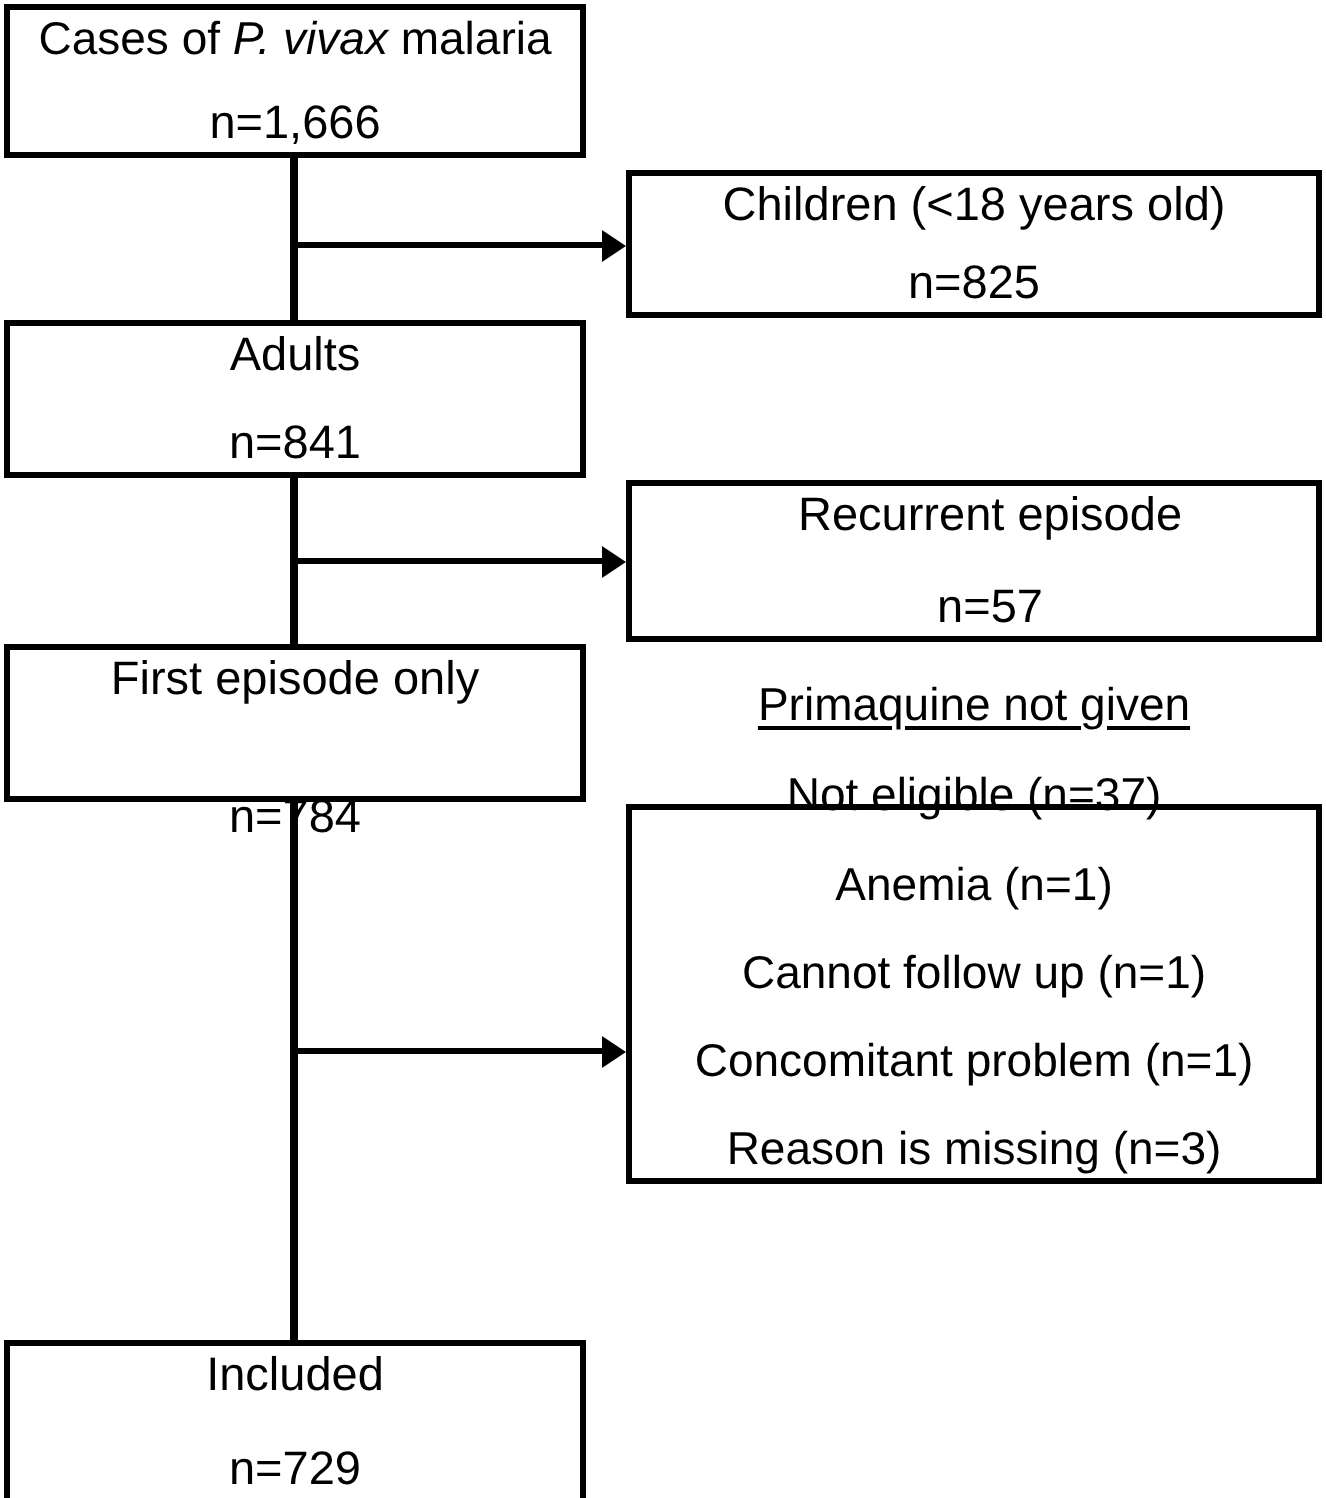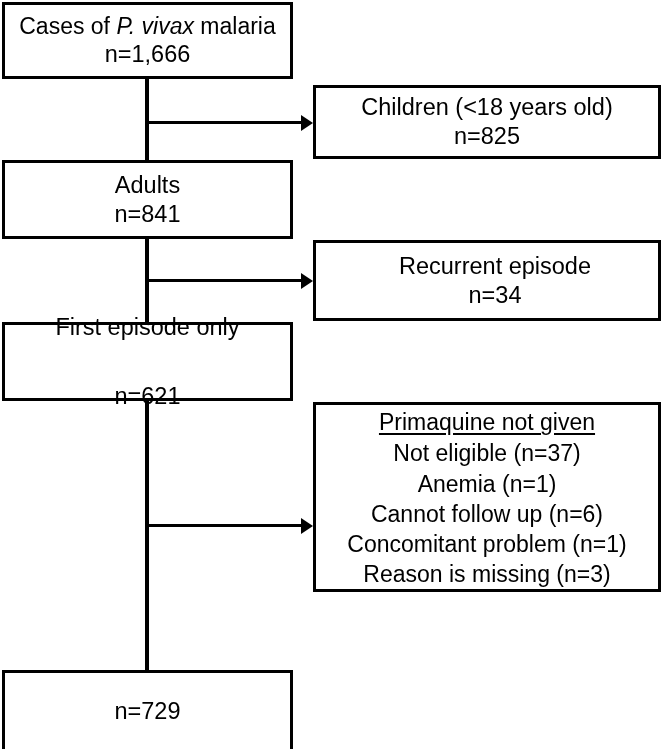--- a/index.html
+++ b/index.html
@@ -19,21 +19,21 @@
     overflow: hidden;
   }
   .box {
     position: absolute;
     box-sizing: border-box;
     border: 3px solid #000000;
     background: #ffffff;
     display: flex;
     flex-direction: column;
     align-items: center;
-    justify-content: center;
+    justify-content: space-between;
     text-align: center;
     z-index: 3;
   }
   .line1, .line2 {
     display: block;
     white-space: nowrap;
     line-height: 1.22;
   }
   
   #box-cases  { left: 2px;  top: 2px;   width: 291px; height: 77px;  }
@@ -58,20 +58,21 @@
     font-size: 23px;
     text-decoration: underline;
     text-underline-offset: 3px;
     white-space: nowrap;
     line-height: 1.30;
   }
   .pq-item {
     font-size: 23px;
     white-space: nowrap;
     line-height: 1.31;
+    margin-top: 14px;
   }
 
   
   .vline {
     position: absolute;
     width: 4px;
     background: #000000;
     left: 145px;
     z-index: 1;
   }
@@ -131,34 +132,35 @@
     <span class="line2">n=825</span>
   </div>
 
   <div class="box" id="box-adults">
     <span class="line1">Adults</span>
     <span class="line2">n=841</span>
   </div>
 
   <div class="box" id="box-recurrent">
     <span class="line1">Recurrent episode</span>
-    <span class="line2">n=34</span>
+    <span class="line2">n=57</span>
   </div>
 
   <div class="box" id="box-first">
     <span class="line1">First episode only</span>
-    <span class="line2">n=621</span>
+    <span class="line2">n=784</span>
   </div>
 
   <div class="box" id="box-primaquine">
     <span class="pq-title">Primaquine not given</span>
     <span class="pq-item">Not eligible (n=37)</span>
     <span class="pq-item">Anemia (n=1)</span>
-    <span class="pq-item">Cannot follow up (n=6)</span>
+    <span class="pq-item">Cannot follow up (n=1)</span>
     <span class="pq-item">Concomitant problem  (n=1)</span>
     <span class="pq-item">Reason is missing (n=3)</span>
   </div>
 
   <div class="box" id="box-included">
+    <span class="line1">Included</span>
     <span class="line2">n=729</span>
   </div>
 
 </div>
 
 </body></html>

